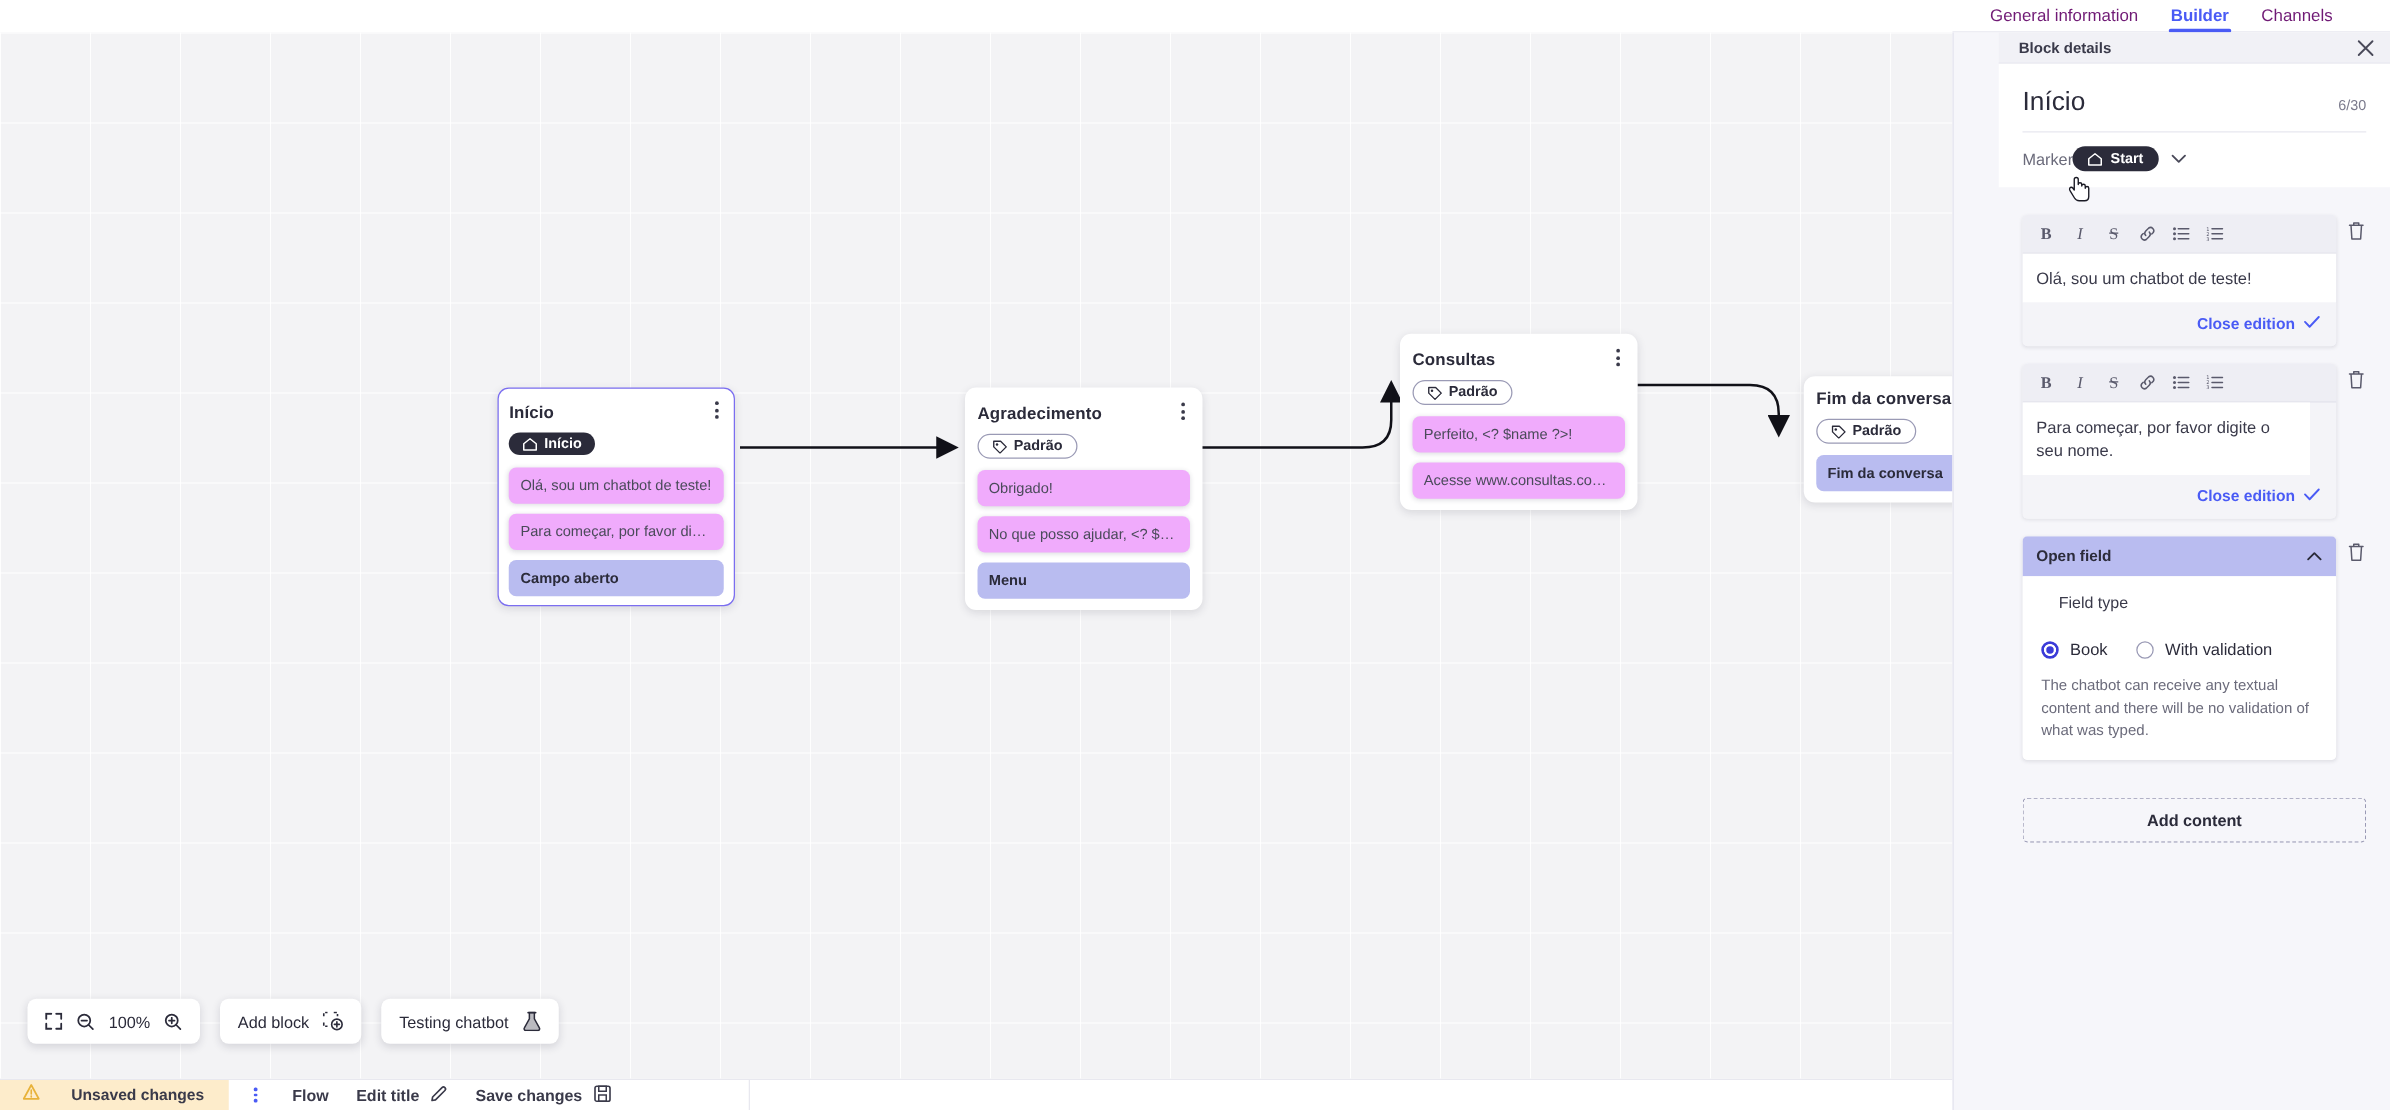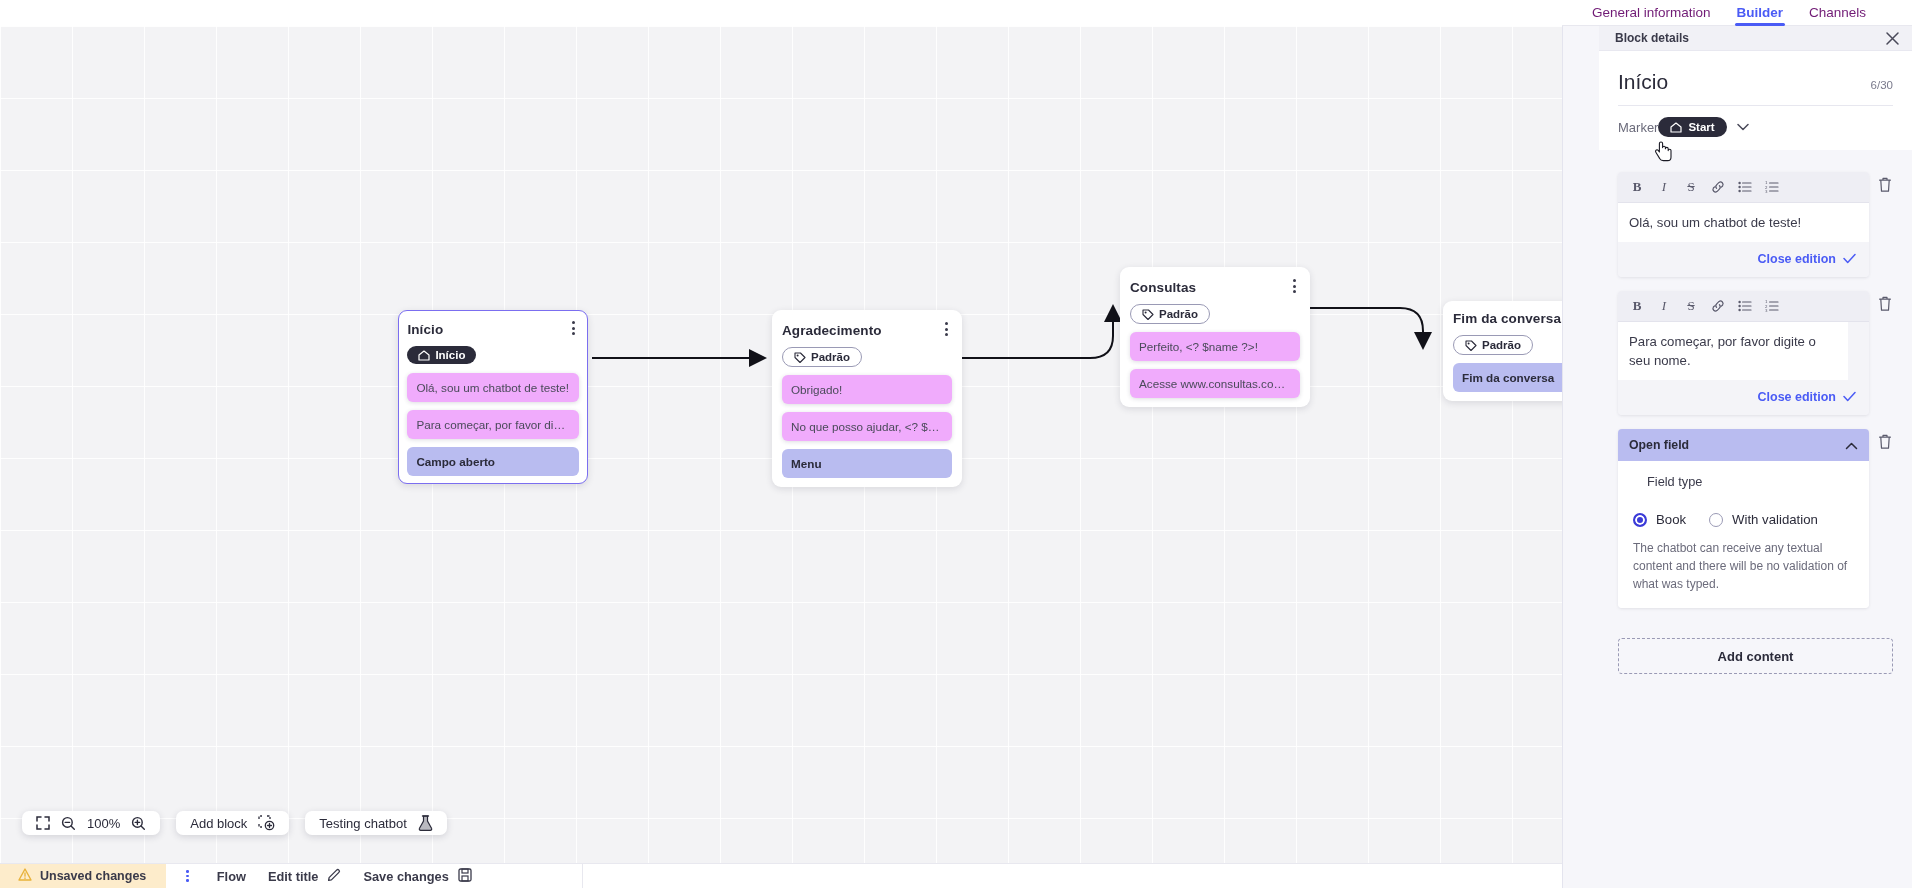--- a/index.html
+++ b/index.html
@@ -97,34 +97,34 @@
     white-space: nowrap; overflow: hidden; text-overflow: ellipsis;
   }
   .msg.highlight {
     background: #b9bcf0; color: #2b2b3a; font-weight: 700; box-shadow:none;
   }
 
   
   .float-bar { position: absolute; left: 22px; bottom: 28px; display: flex; gap: 16px; }
   .fb-group {
     background: #ffffff; border-radius: 7px; box-shadow: 0 2px 7px rgba(35,35,60,.15);
-    height: 24px; display: flex; align-items: center; padding: 0 14px; gap: 11px;
+    height: 36px; display: flex; align-items: center; padding: 0 14px; gap: 11px;
   }
   .fb-txt { font-size: 13px; color: #2b2b3a; white-space: nowrap; }
   .fb-ico { display:flex; align-items:center; color:#2b2b3a; cursor:pointer; }
 
   
   .statusbar {
     position: absolute; bottom: 0; left: 0; width: 1562px; height: 25px;
     background: #ffffff; display: flex; align-items: center;
     border-top: 1px solid #e8e8ef;
   }
   .unsaved {
     background: #fdeccb; height: 25px; display: flex; align-items: center;
-    gap: 8px; padding: 0 20px 0 18px;
+    gap: 25px; padding: 0 20px 0 18px;
   }
   .unsaved-txt { font-size: 12.5px; font-weight: 700; color: #3a3a4a; white-space: nowrap; }
   .sb-kebab { display:flex; flex-direction:column; gap:2px; margin-left: 14px; padding: 3px 6px; cursor:pointer;}
   .sb-kebab i { width:2.5px;height:2.5px;background:#4a5bf5;border-radius:50%;display:block;}
   .sb-item {
     display:flex; align-items:center; gap:9px; margin-left: 22px;
     font-size: 12.8px; font-weight: 700; color: #3a3a4a; white-space: nowrap; cursor:pointer;
   }
   .sb-sep { width:1px; height:25px; background:#e8e8ef; margin-left:110px; }
 

